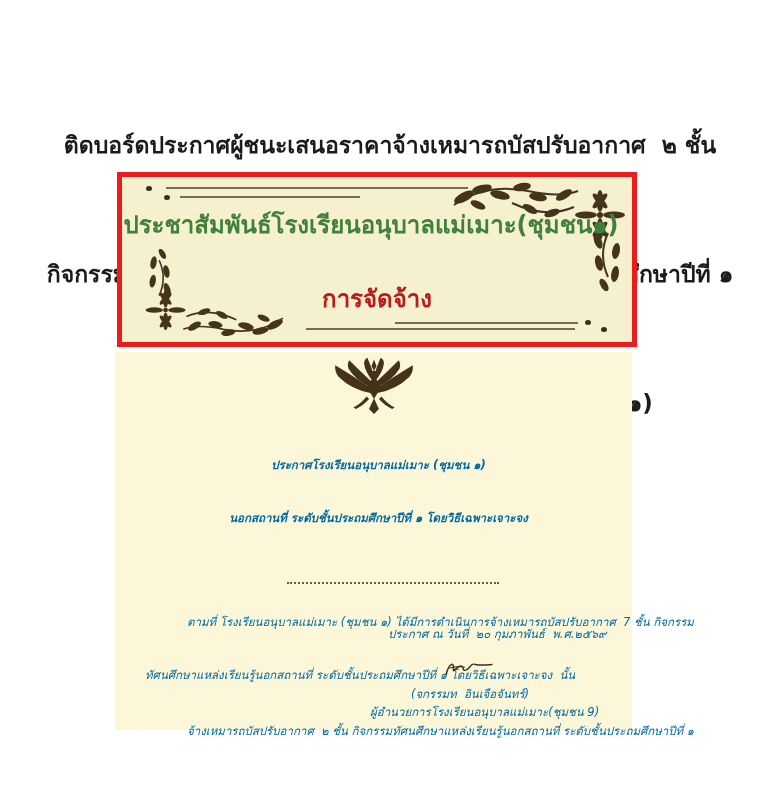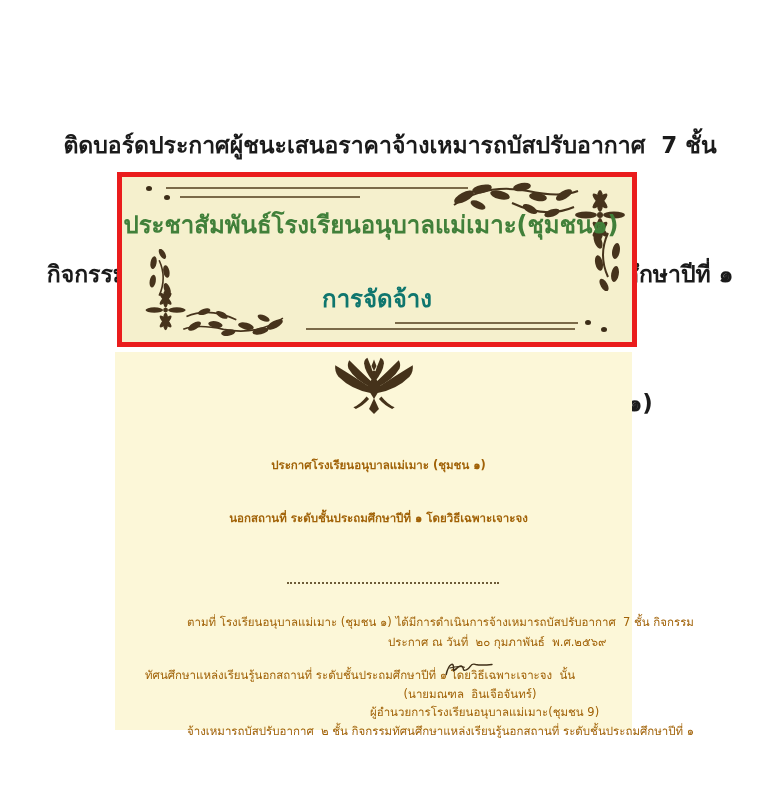--- a/index.html
+++ b/index.html
@@ -20,63 +20,64 @@
     border:5px solid #ea1c1c; background:#f5f0cd;
   }
   .banner-heading {
     position:absolute; left:0; top:28px; width:100%;
     padding-right:12px; box-sizing:border-box;
     text-align:center; color:#41803a; font-weight:bold;
     font-size:24px; white-space:pre;
   }
   .banner-subheading {
     position:absolute; left:0; top:102px; width:100%;
-    text-align:center; color:#0f766e; font-weight:bold;
+    text-align:center; color:#b91c1c; font-weight:bold;
     font-size:24px; white-space:pre;
   }
   .rule { position:absolute; height:2px; background:#7a6a49; }
   .rule-dot { position:absolute; width:6px; height:5px; border-radius:50%; background:#3c2d18; }
   .corner-ornament { position:absolute; }
   
   .document {
     position:absolute; left:115px; top:352px;
     width:517px; height:378px; background:#fcf7d8;
-    color:#a16207;
+    color:#0369a1;
+    font-style:italic;
   }
   .garuda { position:absolute; left:0; right:0; top:5px; text-align:center; }
   .doc-text {
     position:absolute; left:30px; right:20px; top:70px;
     font-size:11.5px; line-height:17.5px; white-space:pre;
   }
   .doc-header-line { text-align:center; font-weight:bold; white-space:pre; }
   .dotted-row { text-align:center; height:14px; line-height:10px; margin-top:3px; }
   .dotted-line {
     display:inline-block; width:212px; height:7px;
     border-bottom:2px dotted #6d5c38;
   }
   .body-line { white-space:pre; }
   .body-line.indent { padding-left:42px; }
   .body-line.para-gap { margin-top:4px; }
   .doc-date {
-    position:absolute; left:273px; top:281px;
+    position:absolute; left:273px; top:273px;
     font-size:11.5px; white-space:pre;
   }
   .signature-block {
     position:absolute; left:255px; top:306px; width:200px; text-align:center;
   }
   .signature-mark { display:block; margin:0 auto 6px auto; }
   .sig-name, .sig-title { font-size:11.5px; line-height:17.5px; white-space:pre; }
 </style>
 </head>
 <body>
 
 <div class="page">
 
   <div class="main-title">
-    <div>ติดบอร์ดประกาศผู้ชนะเสนอราคาจ้างเหมารถบัสปรับอากาศ  7 ชั้น</div>
+    <div>ติดบอร์ดประกาศผู้ชนะเสนอราคาจ้างเหมารถบัสปรับอากาศ  ๒ ชั้น</div>
     <div>กิจกรรมทัศนศึกษาแหล่งเรียนรู้นอกสถานที่ ระดับชั้นประถมศึกษาปีที่ ๑</div>
     <div>ณ อาคารสำนักงานโรงเรียนอนุบาลแม่เมาะ(ชุมชน๑)</div>
   </div>
 
   <div class="banner">
 
     <div class="rule-dot" style="left:24px; top:9px;"></div>
     <div class="rule" style="left:44px; top:10px; width:302px;"></div>
     <div class="rule-dot" style="left:42px; top:18px;"></div>
     <div class="rule" style="left:58px; top:19px; width:180px;"></div>
@@ -193,18 +194,18 @@
       
     </div>
 
     <div class="doc-date">ประกาศ ณ วันที่  ๒๐ กุมภาพันธ์  พ.ศ.๒๕๖๙</div>
 
     <div class="signature-block">
       <svg class="signature-mark" width="58" height="22" viewBox="0 0 60 24">
         <path d="M4,18 C7,5 13,4 12,12 C11,18 17,7 21,9 C24,10 21,15 26,13 C32,10 30,5 36,7 C40,8 46,8 54,7" fill="none" stroke="#3f2f18" stroke-width="1.6" stroke-linecap="round"></path>
         <path d="M8,11 C14,9 20,9 24,10" fill="none" stroke="#3f2f18" stroke-width="1.2" stroke-linecap="round"></path>
       </svg>
-      <div class="sig-name">(นายมณฑล  อินเจือจันทร์)</div>
+      <div class="sig-name">(จกรรมท  อินเจือจันทร์)</div>
       <div class="sig-title">ผู้อำนวยการโรงเรียนอนุบาลแม่เมาะ(ชุมชน 9)</div>
     </div>
 
   </div>
 </div>
 
 </body></html>

